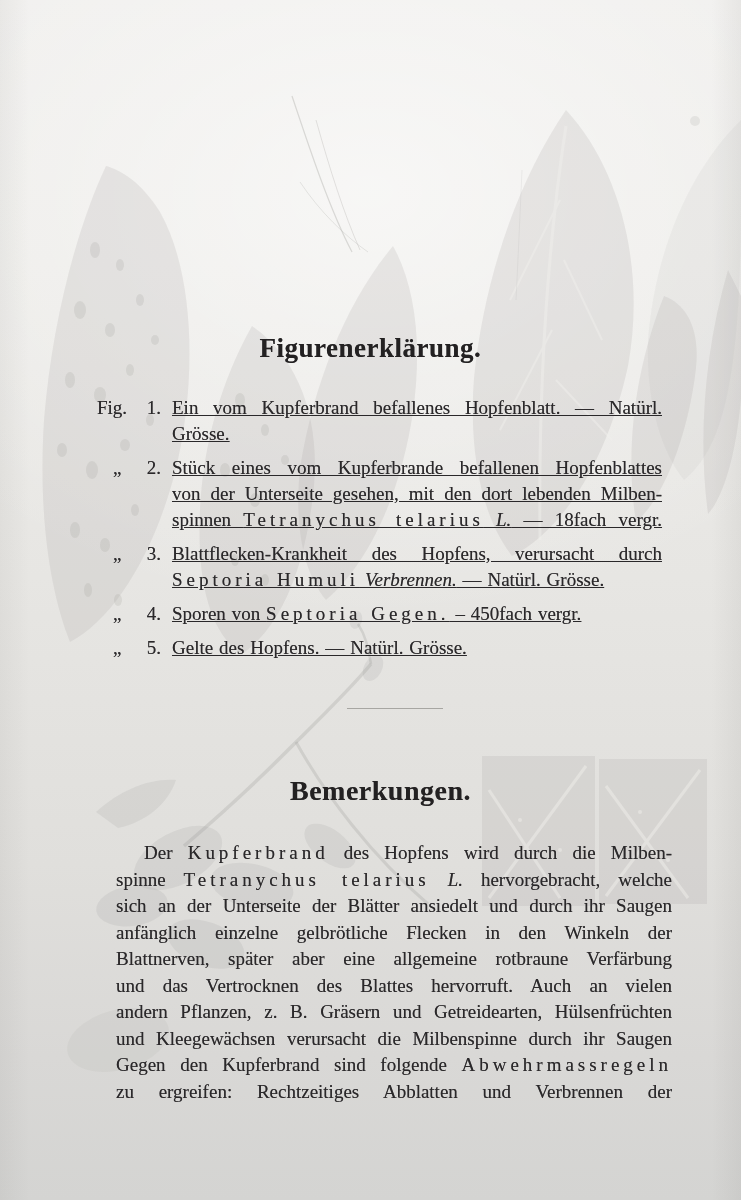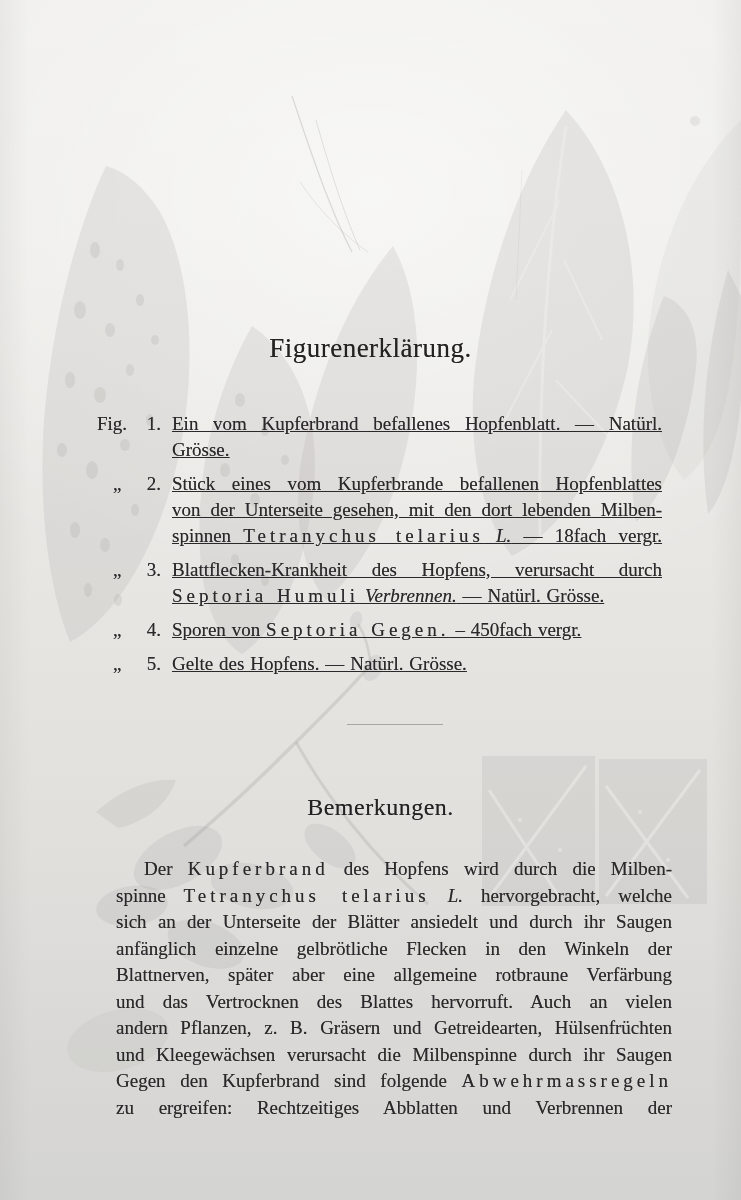--- a/index.html
+++ b/index.html
@@ -7,24 +7,24 @@
     position:relative;width:741px;height:1200px;overflow:hidden;margin:0 auto;
     background:
       linear-gradient(90deg, rgba(60,58,55,.05) 0, rgba(60,58,55,0) 4%, rgba(60,58,55,0) 96%, rgba(60,58,55,.06) 100%),
       radial-gradient(120% 55% at 50% 16%, rgba(255,255,255,.55) 0, rgba(255,255,255,0) 65%),
       linear-gradient(180deg,#f0efed 0%,#edece9 22%,#e7e6e3 48%,#e0dfdc 72%,#d9d8d6 88%,#d4d4d2 100%);
     font-family:"Liberation Serif", serif;
     color:#2a282a;
   }
   .bg{position:absolute;left:0;top:0;z-index:0;}
   .content{position:relative;z-index:1;}
-  h1,h2{margin:0;text-align:center;font-weight:400;color:#232122;letter-spacing:.5px;}
+  h1,h2{margin:0;text-align:center;font-weight:700;color:#232122;letter-spacing:.5px;}
   h1{margin-top:333px;font-size:27px;line-height:30px;}
-  h2{margin-top:67px;font-size:24px;line-height:30px;padding-left:20px;}
-  .figlist{margin-top:48px;font-size:19px;}
+  h2{margin-top:67px;font-size:28px;line-height:30px;padding-left:20px;}
+  .figlist{margin-top:32px;font-size:19px;}
   .item{display:flex;margin:0 0 8px 97px;}
   .marker{width:40px;line-height:26px;}
   .marker.ditto{padding-left:16px;box-sizing:border-box;}
   .num{width:24px;text-align:right;line-height:26px;}
   .txt{margin-left:11px;width:490px;text-decoration:underline;}
   .line{height:26px;line-height:26px;text-align:justify;text-align-last:justify;word-spacing:.06em;}
   .line.nj{text-align:right;text-align-last:left;}
   .divider{width:96px;height:1px;background:#a7a6a2;margin:47px 0 0 347px;}
   .para{margin:34px 69px 0 116px;font-size:19px;}
   .pline{height:26.5px;line-height:26.5px;text-align:justify;text-align-last:justify;word-spacing:.06em;}

